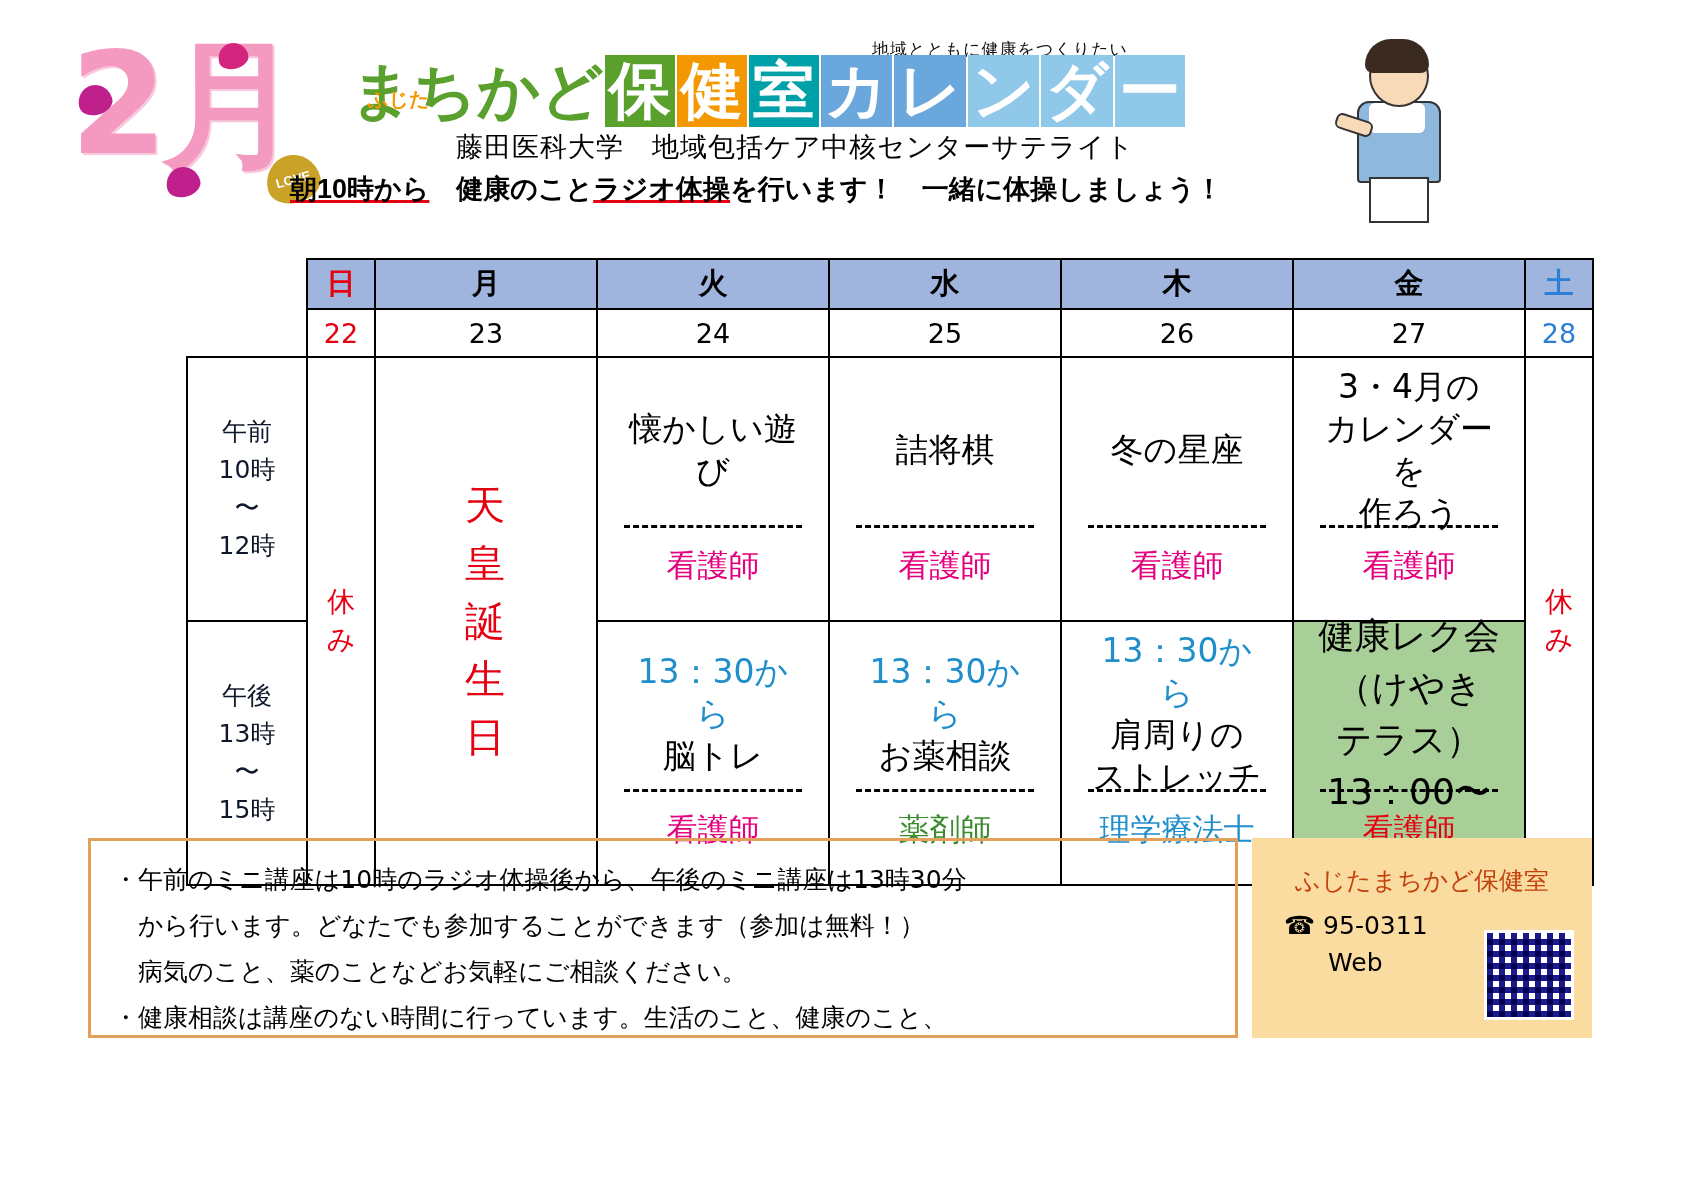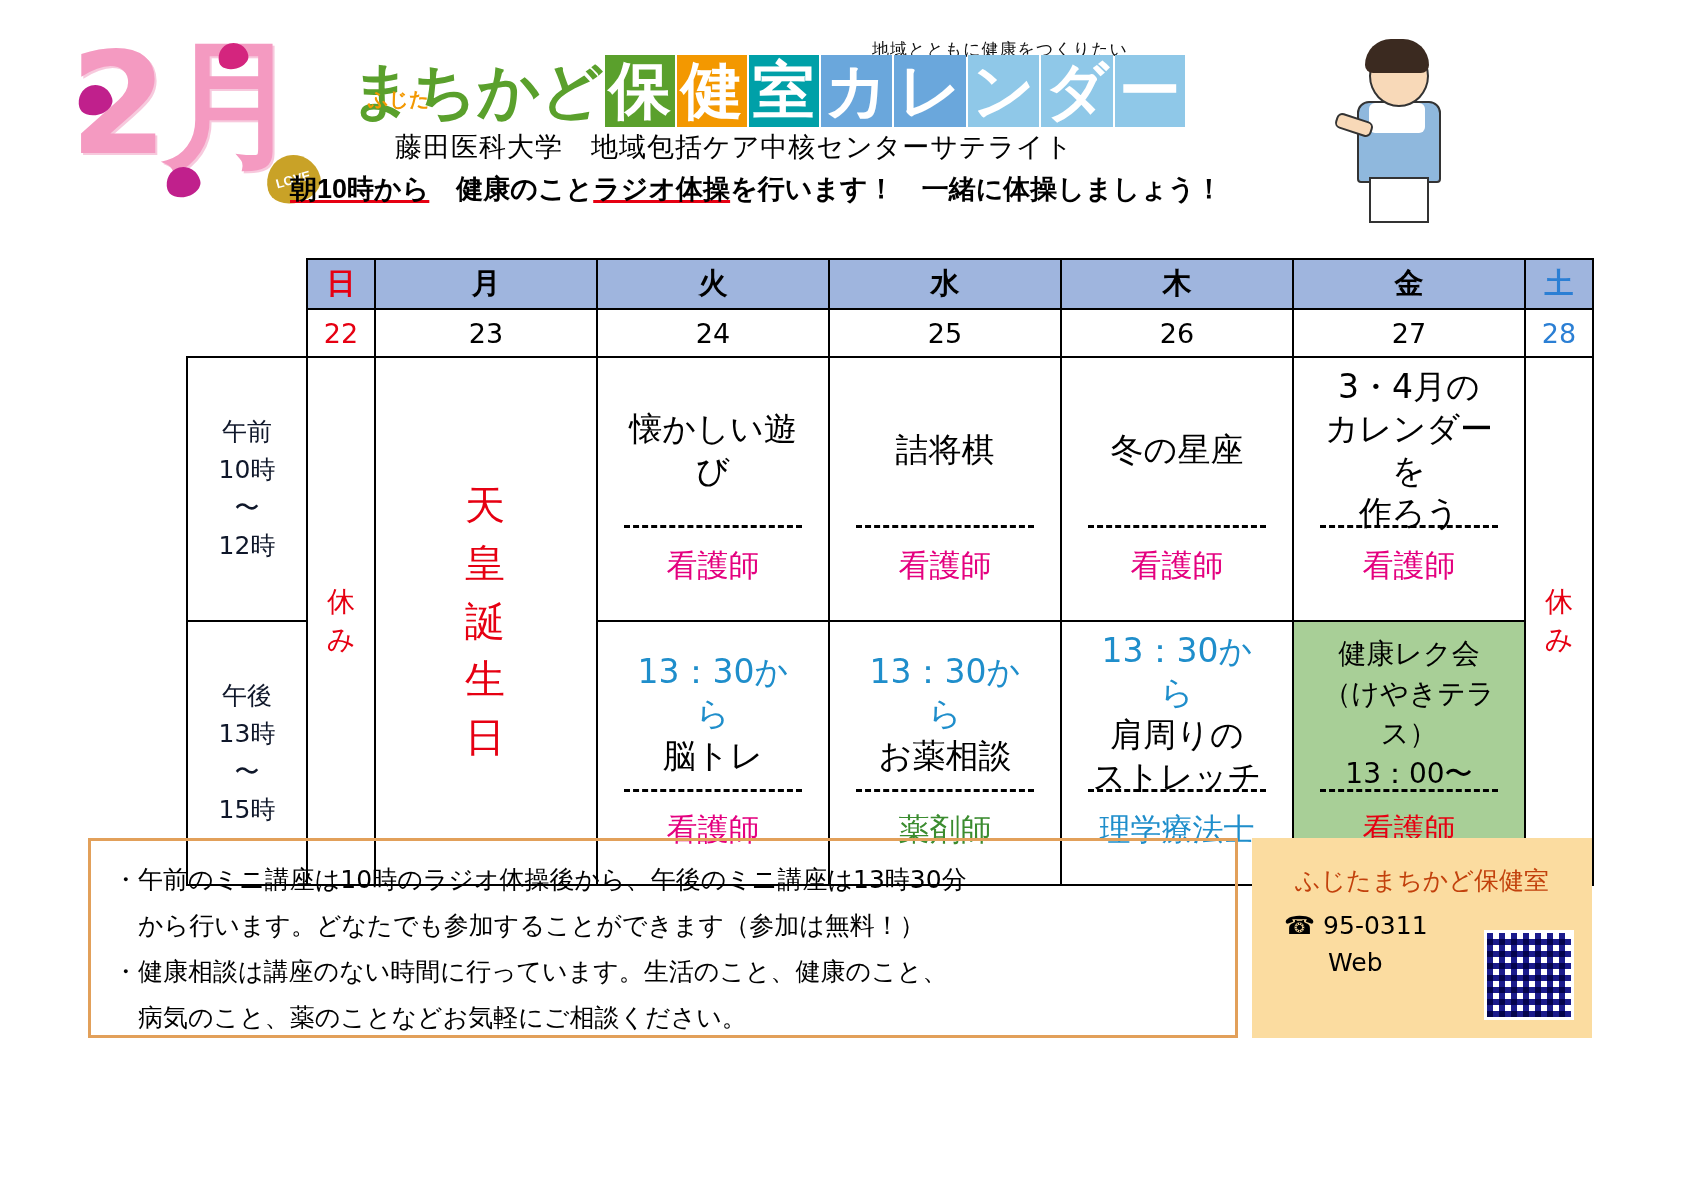--- a/index.html
+++ b/index.html
@@ -92,21 +92,21 @@
     left: 18px;
     top: 8px;
     font-size: 20px;
     color: #f39800;
     font-weight: bold;
   }
   .subtitle {
     font-size: 27px;
     color: #000;
     margin-top: 2px;
-    margin-left: 45px;
+    margin-left: 106px;
     letter-spacing: 1px;
   }
   .notice {
     font-size: 27px;
     color: #000;
     font-weight: bold;
     margin-top: 6px;
     margin-left: -60px;
     letter-spacing: 0px;
   }
@@ -457,36 +457,36 @@
           <div>
             <div class="time-line">13：30から</div>
             <div class="t-black" style="white-space:pre-line;">肩周りの
 ストレッチ</div>
           </div>
         </div>
         <div class="divider"></div>
         <div class="staff t-blue">理学療法士</div>
       </td>
       <td class="slot green-bg">
-        <div class="topic t-black" style="white-space:pre-line;font-size:28px;line-height:40px;">健康レク会
+        <div class="topic t-black" style="white-space:pre-line;font-size:36px;line-height:52px;">健康レク会
 （けやきテラス）
 13：00〜</div>
         <div class="divider"></div>
         <div class="staff t-red">看護師</div>
       </td>
     </tr>
   </tbody>
     </table>
 </div>
 
 <div class="notes">
   <div>・午前のミニ講座は10時のラジオ体操後から、午後のミニ講座は13時30分</div>
   <div>　から行います。どなたでも参加することができます（参加は無料！）</div>
+  <div>　病気のこと、薬のことなどお気軽にご相談ください。</div>
   <div>・健康相談は講座のない時間に行っています。生活のこと、健康のこと、</div>
-  <div>　病気のこと、薬のことなどお気軽にご相談ください。</div>
 </div>
 
 <div class="contact">
   <div class="cname">ふじたまちかど保健室</div>
   <div class="cphone">☎ 95-0311</div>
   <div class="cweb">Web</div>
   <div class="qr"></div>
 </div>
 
 </body></html>

